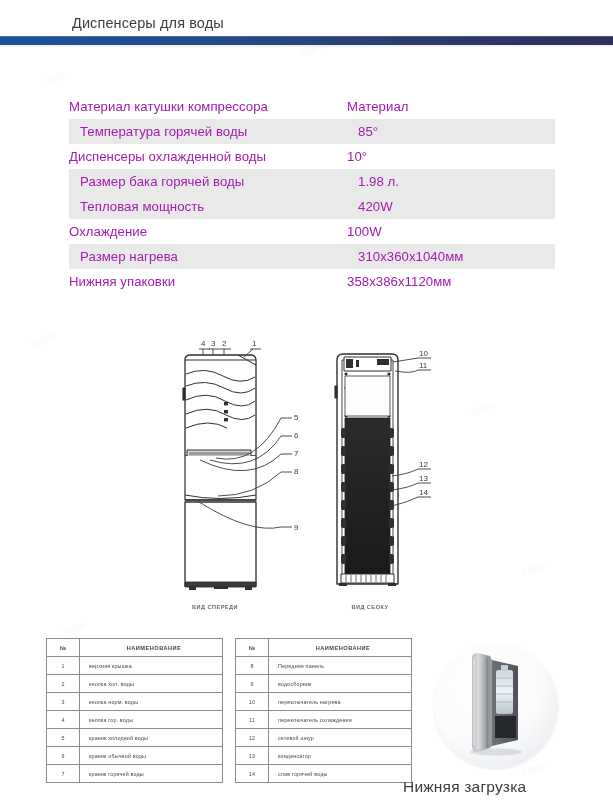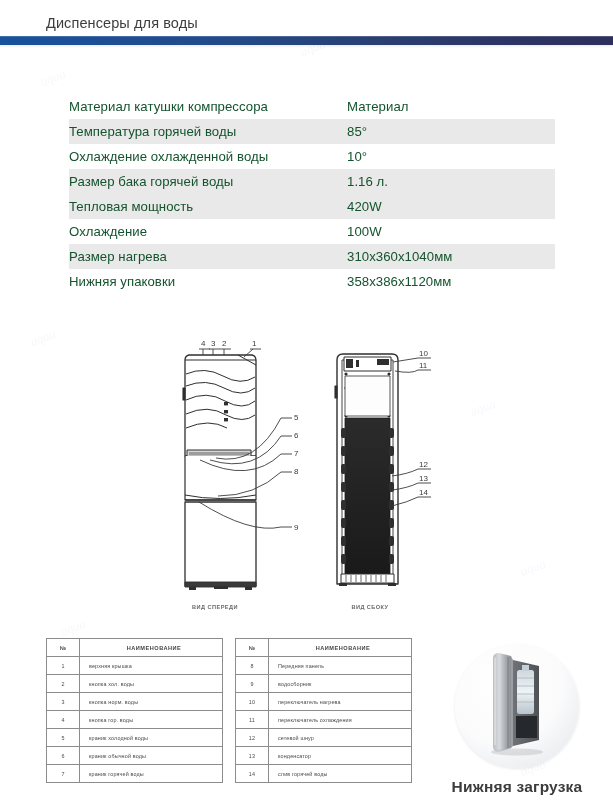--- a/index.html
+++ b/index.html
@@ -32,21 +32,21 @@
     color: #eef1f6;
     white-space: nowrap;
     transform: rotate(-20deg);
   }
 
   
   .doc-header {
     position: relative;
     z-index: 2;
     height: 36px;
-    padding-left: 46px;
+    padding-left: 72px;
     display: flex;
     align-items: flex-end;
     box-sizing: border-box;
   }
   .doc-title {
     font-size: 14.5px;
     color: #3d3d3d;
     letter-spacing: .1px;
     padding-bottom: 5px;
   }
@@ -70,28 +70,29 @@
   .spec-table {
     position: relative;
     z-index: 2;
     margin: 46px 58px 0 69px;
     border-collapse: collapse;
     width: 486px;
     table-layout: fixed;
   }
   .spec-table td {
     font-size: 13.2px;
-    color: #14532d;
+    color: #a21caf;
     padding: 5px 0 5px 0;
     height: 14px;
     vertical-align: middle;
     letter-spacing: .05px;
   }
   .spec-table tr.shaded td {
     background: #e9e9e9;
+    padding-left: 11px;
   }
   .spec-label { width: 278px; }
   .spec-value { width: 208px; }
 
   
   .drawings {
     position: relative;
     z-index: 2;
     margin-top: 30px;
     height: 280px;
@@ -137,26 +138,24 @@
     text-align: center;
     color: #454545;
   }
   .col-num  { width: 26px; text-align: center; }
   .col-name { width: 130px; text-align: left; padding-left: 9px !important; }
   .legend-gap { border: none !important; width: 6px; background: transparent; }
 
   
   .bottom-load {
     position: absolute;
-    right: 3px;
+    right: 24px;
     top: 644px;
     z-index: 2;
     width: 186px;
-    text-align: center;
-    font-weight: bold;
   }
   .photo-circle {
     width: 124px;
     height: 124px;
     margin: 0 auto;
     border-radius: 50%;
     background: radial-gradient(circle at 38% 32%, #ffffff 0%, #fbfbfc 52%, #eceef1 78%, #e3e6ea 100%);
     box-shadow: 0 1px 3px rgba(0,0,0,.10);
     position: relative;
     overflow: hidden;
@@ -196,26 +195,26 @@
   <tbody>
       <tr>
         <td class="spec-label">Материал катушки компрессора</td>
         <td class="spec-value">Материал</td>
       </tr>
       <tr class="shaded">
         <td class="spec-label">Температура горячей воды</td>
         <td class="spec-value">85°</td>
       </tr>
       <tr>
-        <td class="spec-label">Охлаждение охлажденной воды</td>
+        <td class="spec-label">Диспенсеры охлажденной воды</td>
         <td class="spec-value">10°</td>
       </tr>
       <tr class="shaded">
         <td class="spec-label">Размер бака горячей воды</td>
-        <td class="spec-value">1.16 л.</td>
+        <td class="spec-value">1.98 л.</td>
       </tr>
       <tr class="shaded">
         <td class="spec-label">Тепловая мощность</td>
         <td class="spec-value">420W</td>
       </tr>
       <tr>
         <td class="spec-label">Охлаждение</td>
         <td class="spec-value">100W</td>
       </tr>
       <tr class="shaded">

